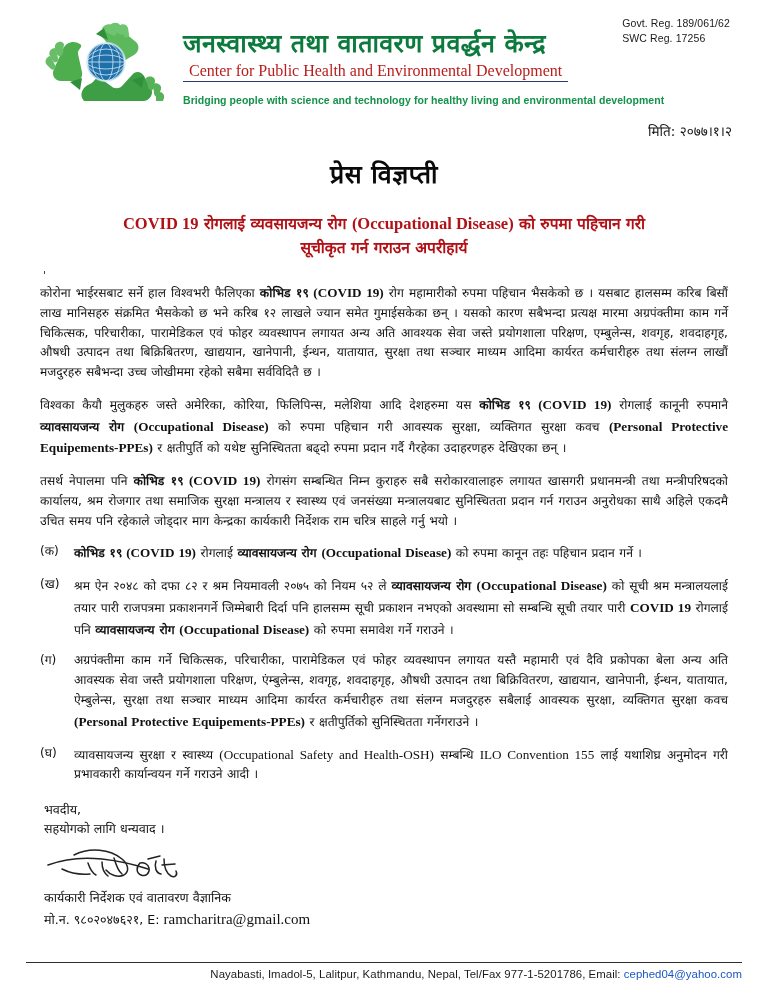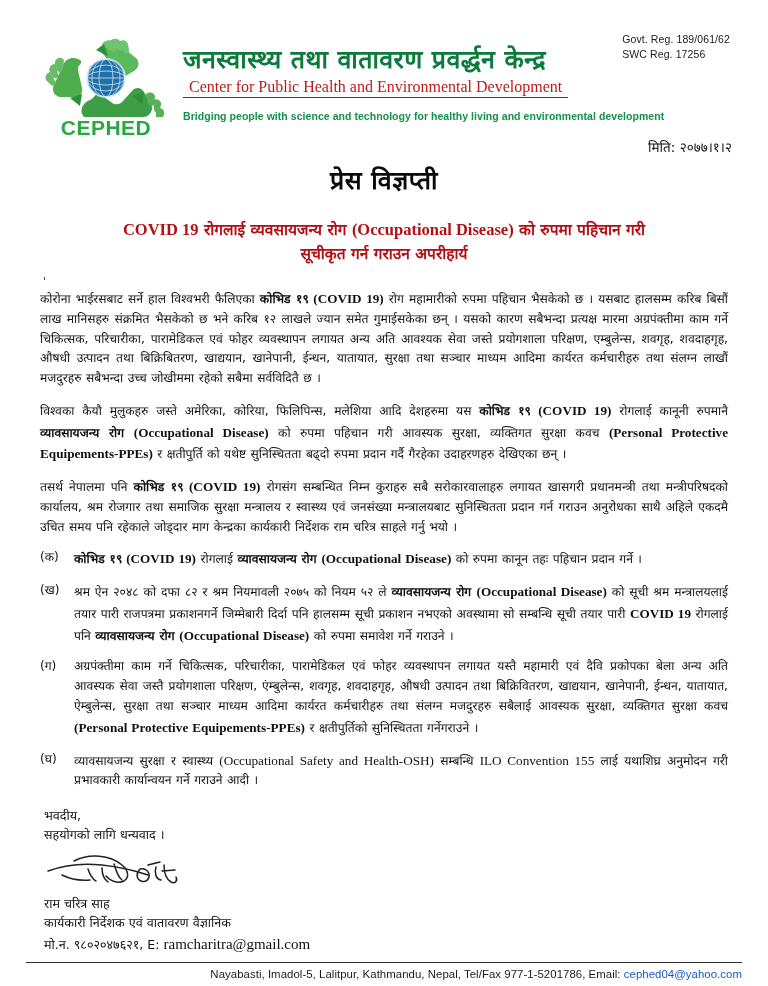--- a/index.html
+++ b/index.html
@@ -14,21 +14,21 @@
     color: #0d0d0d;
     position: relative;
     overflow: hidden;
   }
 
   .page {
     width: 768px;
     height: 986px;
     position: relative;
     box-sizing: border-box;
-    padding: 16px 18px;
+    padding: 0 18px;
   }
 
   
   .reg-block {
     position: absolute;
     right: 20px;
     top: 16px;
     text-align: left;
     font-family: "Liberation Sans", sans-serif;
     font-size: 10.5px;
@@ -108,21 +108,21 @@
     font-family: "DejaVu Sans", sans-serif;
     font-size: 13.5px;
     color: #111;
   }
   .doc-title {
     text-align: center;
     font-family: "DejaVu Sans", sans-serif;
     font-size: 25px;
     font-weight: bold;
     color: #0a0a0a;
-    margin-top: 6px;
+    margin-top: 16px;
     letter-spacing: .5px;
   }
 
   .headline {
     color: #b11116;
     font-family: "DejaVu Sans", sans-serif;
     font-weight: bold;
     font-size: 15.5px;
     text-align: center;
     line-height: 1.5;
@@ -282,21 +282,20 @@
         <circle cx="66" cy="40" r="19" fill="none" stroke="#9fd4ef" stroke-width="1.2"></circle>
         <g stroke="#cfe8f7" stroke-width="0.9" fill="none" opacity="0.9">
           <ellipse cx="66" cy="40" rx="7" ry="19"></ellipse>
           <ellipse cx="66" cy="40" rx="14" ry="19"></ellipse>
           <line x1="47" y1="40" x2="85" y2="40"></line>
           <ellipse cx="66" cy="40" rx="19" ry="7"></ellipse>
           <ellipse cx="66" cy="40" rx="19" ry="13"></ellipse>
         </g>
         <circle cx="66" cy="40" r="19" fill="none" stroke="#ffffff" stroke-width="2.4" opacity="0.35"></circle>
       </svg>
-      <div class="logo-word">CEPHED</div>
     </div>
 
     <div class="org-block">
       <div class="org-np">जनस्वास्थ्य तथा वातावरण प्रवर्द्धन केन्द्र</div>
       <div class="org-en">Center for Public Health and Environmental Development</div>
       <div class="org-tag">Bridging people with science and technology for healthy living and environmental development</div>
     </div>
   </div>
 
   <div class="date-line">मिति: २०७७।१।२</div>
@@ -353,21 +352,20 @@
           <path d="M70 13 C72 20 74 26 78 29"></path>
           <path d="M96 18 C92 22 92 28 97 30 C102 32 106 28 105 23 C104 19 100 17 96 18 Z"></path>
           <path d="M112 16 C110 22 112 28 117 29"></path>
           <path d="M120 14 C120 22 122 28 127 31 C131 33 134 30 132 26"></path>
           <path d="M118 20 L131 19"></path>
           <path d="M104 14 L116 11"></path>
         </g>
       </svg>
     </div>
 
-    <div class="sign-name">राम चरित्र साह</div>
     <div class="sign-role">कार्यकारी निर्देशक एवं वातावरण वैज्ञानिक</div>
     <div class="sign-contact"><span>मो.न. ९८०२०४७६२१, E: </span><span class="mail">ramcharitra@gmail.com</span></div>
   </div>
 
   <div class="footer">
     <div class="footer-rule"></div>
     <div class="footer-text"><span>Nayabasti, Imadol-5, Lalitpur, Kathmandu, Nepal, Tel/Fax 977-1-5201786, Email: </span><span class="email">cephed04@yahoo.com</span></div>
   </div>
 
 </div>

